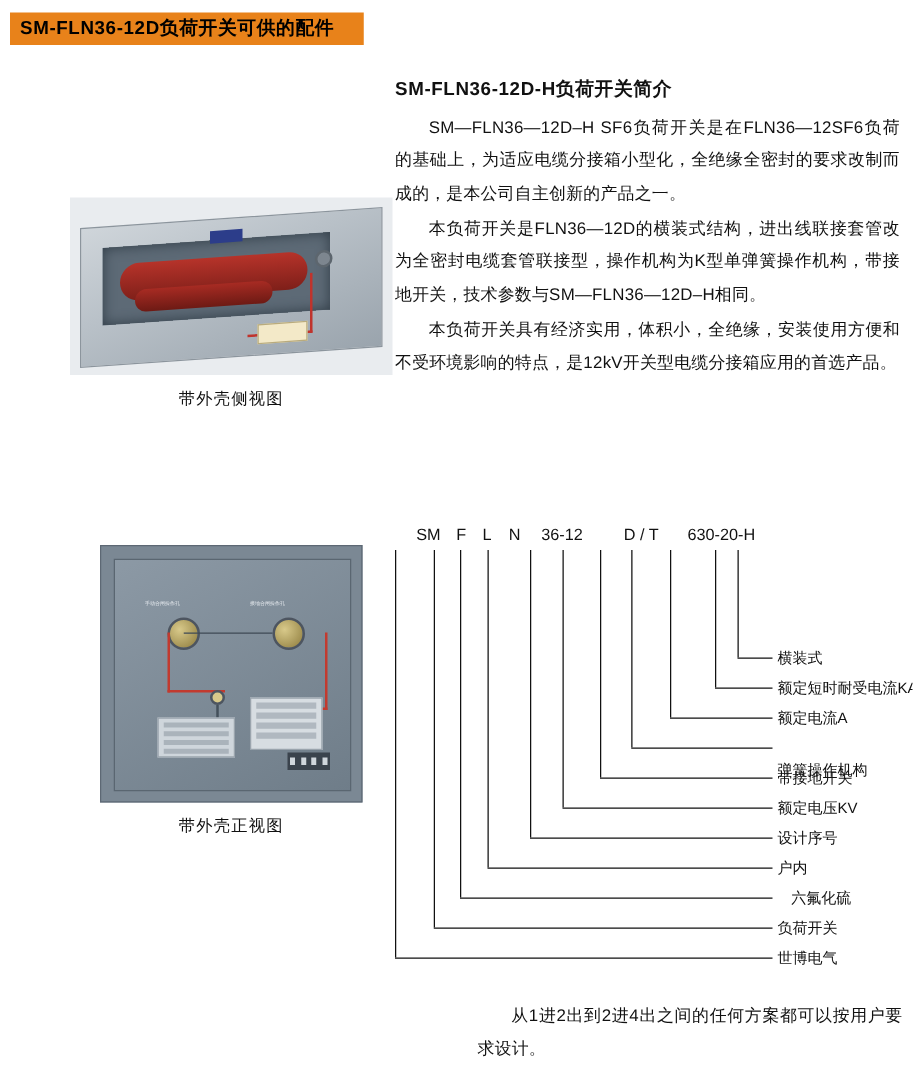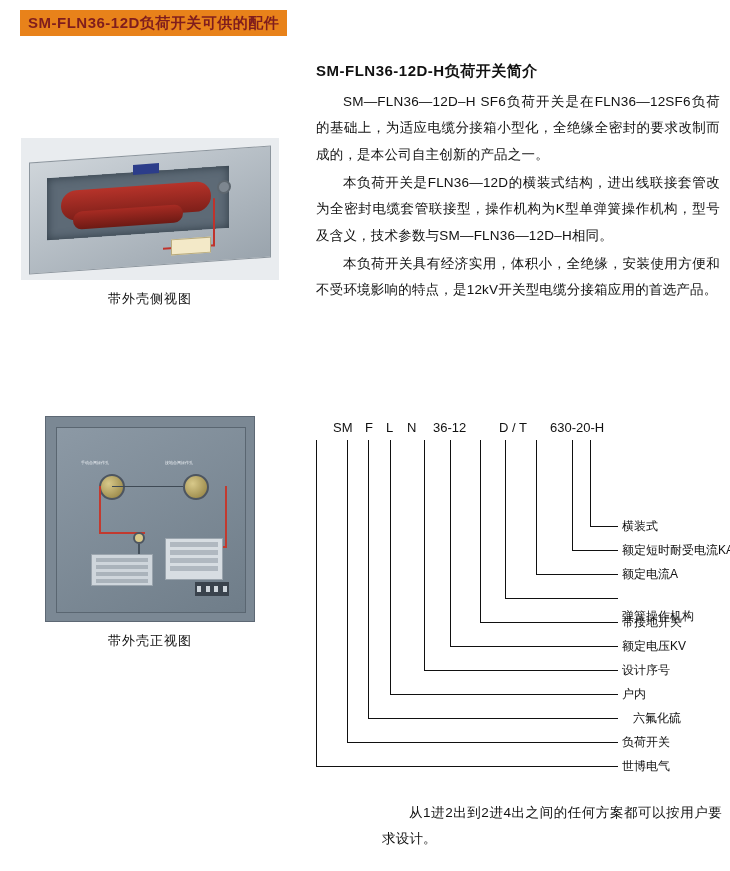--- a/index.html
+++ b/index.html
@@ -13,34 +13,34 @@
   .page {
     position: relative;
     width: 730px; height: 871px;
     overflow: hidden;
   }
   
   .banner {
     position: absolute;
     left: 8px; top: 10px;
     background: #e8821a;
-    color: #7f1d1d;
+    color: #000000;
     font-size: 15px;
     font-weight: bold;
     letter-spacing: 0.5px;
-    padding: 4px 8px 5px 8px;
+    padding: 4px 24px 5px 8px;
     line-height: 1.15;
     white-space: nowrap;
-    margin-left: 12px;
   }
   
   .left-col {
     position: absolute;
-    left: 0; top: 138px;
+    left: 0; top: 158px;
     width: 300px;
+    padding-left: 35px;
   }
   .fig-block { width: 300px; text-align: center; }
   .fig-caption {
     font-size: 13px;
     color: #111;
     margin-top: 10px;
     letter-spacing: 1px;
   }
   
   .photo1 {
@@ -320,21 +320,21 @@
           </div>
         </div>
       </div>
       <div class="fig-caption">带外壳正视图</div>
     </div>
   </div>
 
   <div class="right-col">
     <div class="sec-title">SM-FLN36-12D-H负荷开关简介</div>
     <p class="para">SM—FLN36—12D–H SF6负荷开关是在FLN36—12SF6负荷的基础上，为适应电缆分接箱小型化，全绝缘全密封的要求改制而成的，是本公司自主创新的产品之一。</p>
-    <p class="para">本负荷开关是FLN36—12D的横装式结构，进出线联接套管改为全密封电缆套管联接型，操作机构为K型单弹簧操作机构，型号及含义，技术参数与SM—FLN36—12D–H相同。</p>
+    <p class="para">本负荷开关是FLN36—12D的横装式结构，进出线联接套管改为全密封电缆套管联接型，操作机构为K型单弹簧操作机构，带接地开关，技术参数与SM—FLN36—12D–H相同。</p>
     <p class="para">本负荷开关具有经济实用，体积小，全绝缘，安装使用方便和不受环境影响的特点，是12kV开关型电缆分接箱应用的首选产品。</p>
   </div>
 
   <div class="model">
 
     <div class="model-codes">
       <span class="code" style="left:10px;">SM</span>
       <span class="code" style="left:42px;">F</span>
       <span class="code" style="left:63px;">L</span>
       <span class="code" style="left:84px;">N</span>

